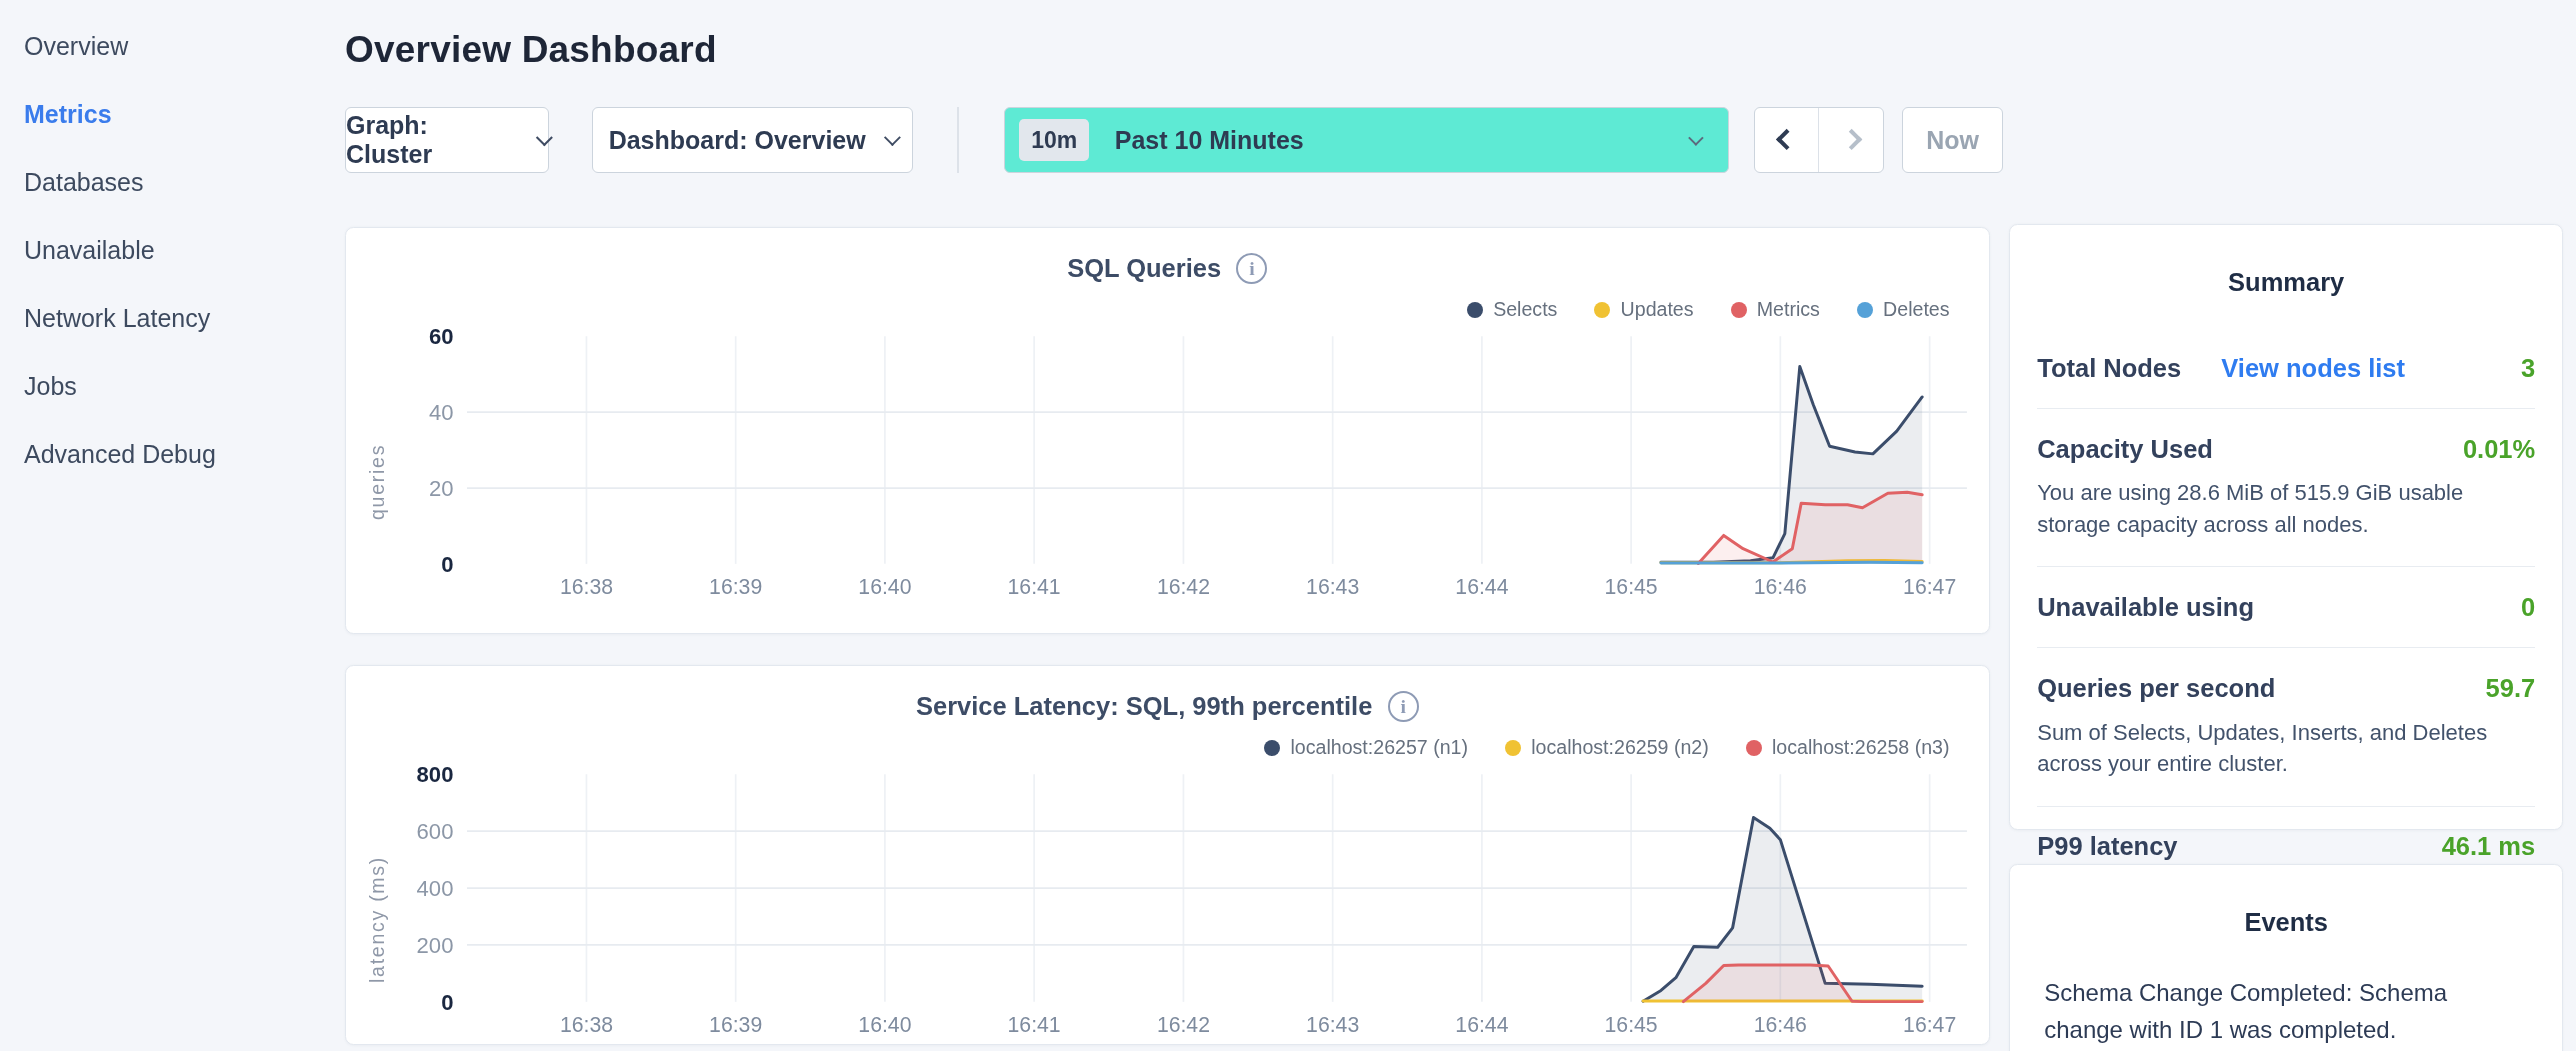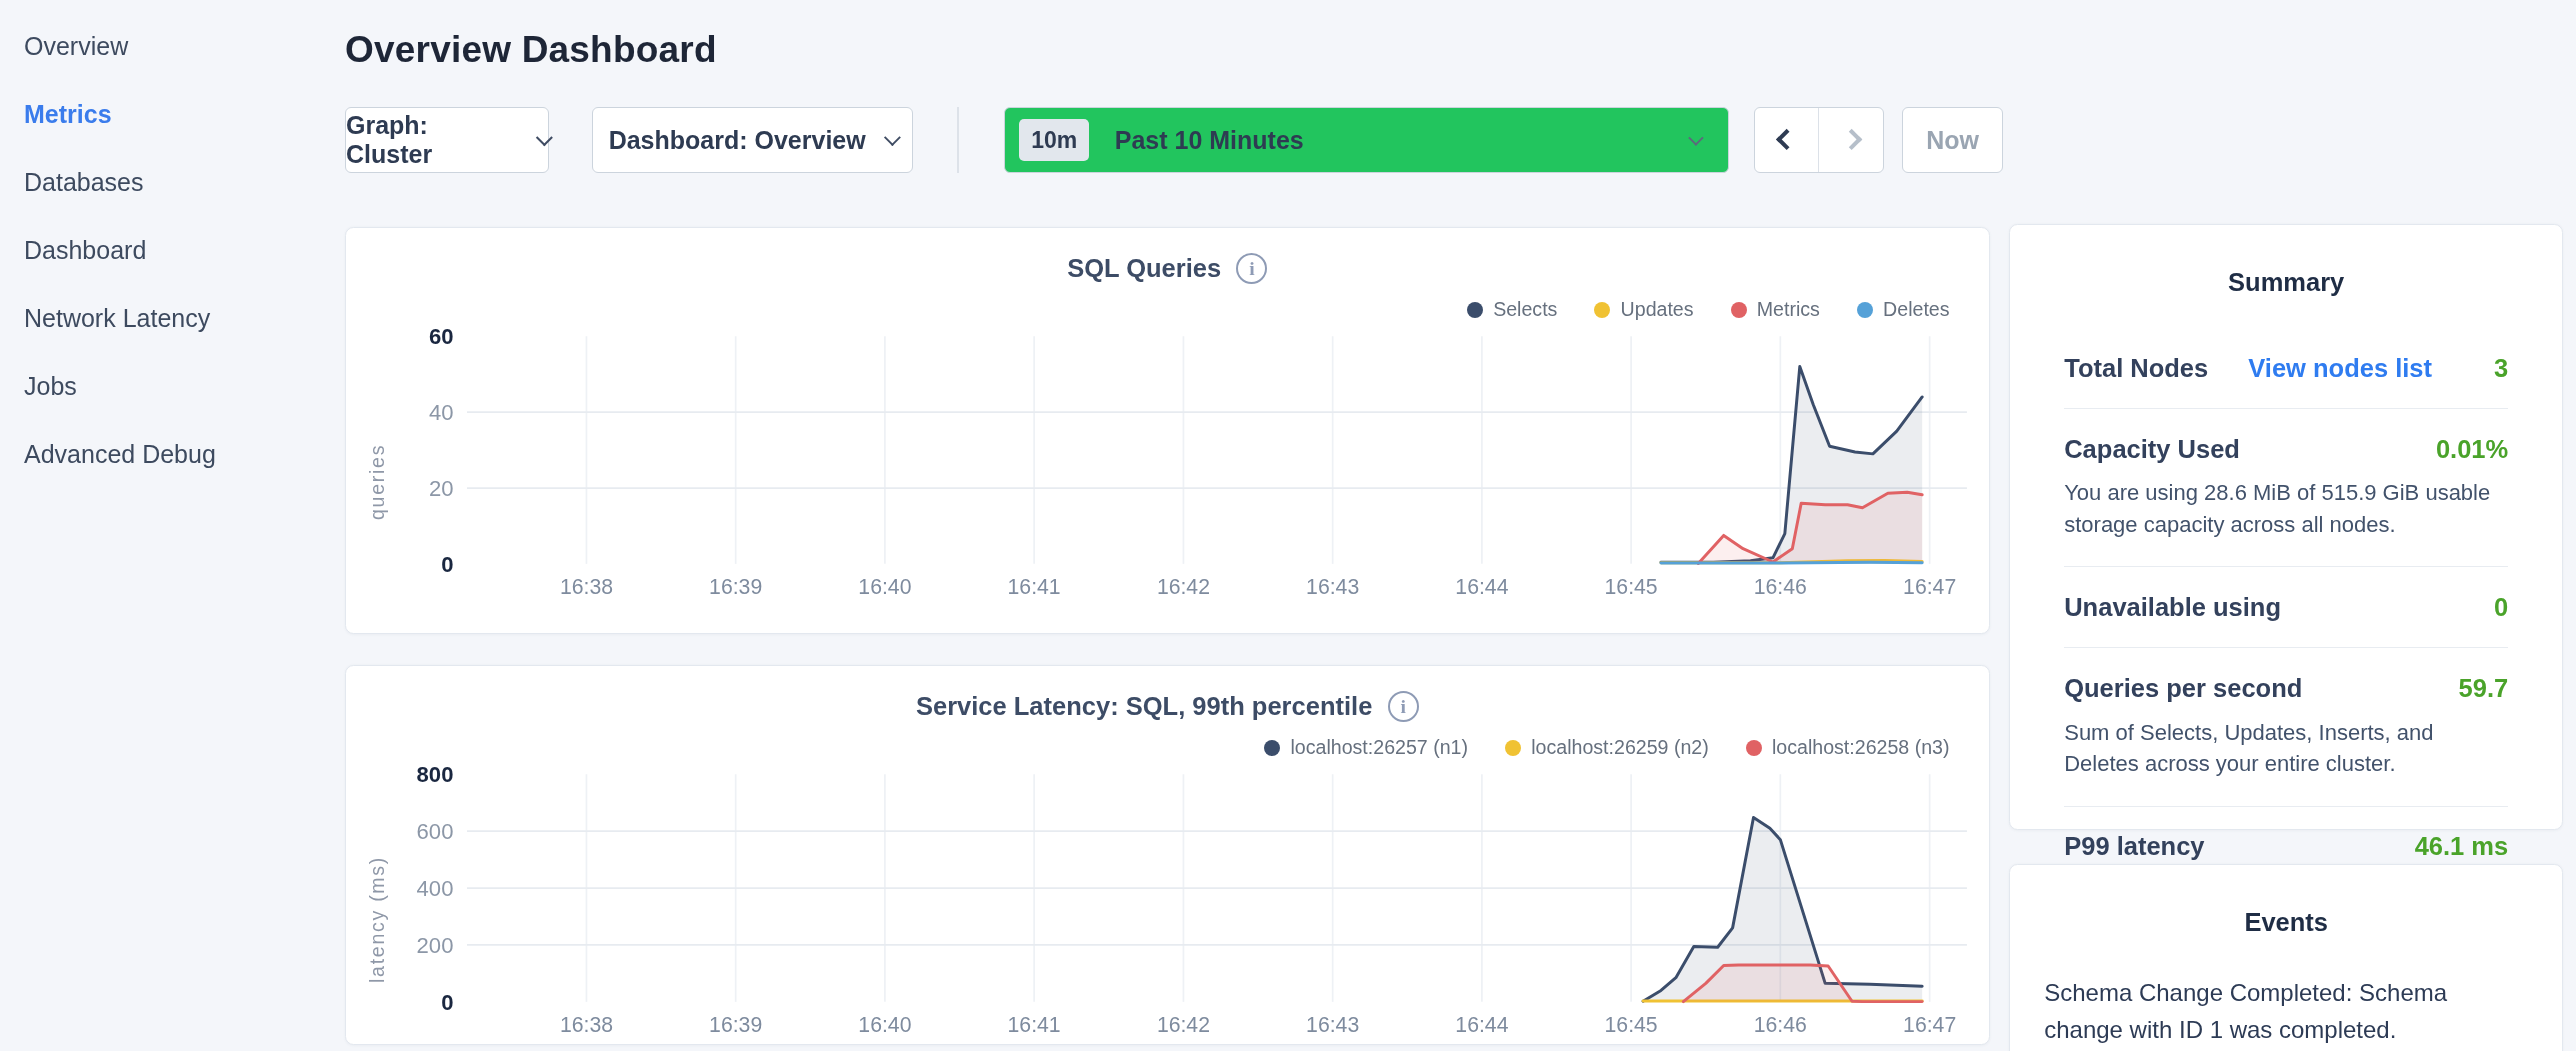--- a/index.html
+++ b/index.html
@@ -29,21 +29,21 @@
     font-size:25px; font-weight:bold; color:#2e3b52; cursor:pointer;
   }
   .dd-graph { width:204px; margin-right:43px; }
   .dd-dashboard { width:321px; }
   .chev {
     width:12px; height:12px; border-right:2.6px solid #3f4c63; border-bottom:2.6px solid #3f4c63;
     transform:rotate(45deg) translateY(-3.4px); display:inline-block;
   }
   .vdivider { width:1.7px; height:66px; background:#dde2e9; margin:0 45px 0 44px; }
   .timebox {
-    background:#22c55e; border:0.9px solid #ccd4dd; border-radius:6px; height:66px; width:725px;
+    background:#5eead4; border:0.9px solid #ccd4dd; border-radius:6px; height:66px; width:725px;
     display:flex; align-items:center; padding:0 29px 0 14.5px; cursor:pointer;
   }
   .time-badge {
     background:#e2e7ed; color:#2e3b52; font-size:23px; font-weight:bold;
     border-radius:5.1px; padding:7.7px 12px;
   }
   .time-label { font-size:25px; font-weight:bold; color:#2e3b52; margin-left:25.5px; }
   .timebox .chev { margin-left:auto; border-color:#5d6a7d; border-width:2.6px; width:11px; height:11px; }
   .arrow-group {
     display:flex; background:#fff; border:0.9px solid #ccd4dd; border-radius:6px;
@@ -81,42 +81,42 @@
   .legend-item .dot { width:16px; height:16px; border-radius:50%; display:inline-block; }
   .chart-body { display:flex; margin-top:3.4px; }
   .y-title {
     width:34px; display:flex; align-items:center; justify-content:center;
     writing-mode:vertical-rl; transform:rotate(180deg);
     font-size:19.6px; color:#8f98a8; letter-spacing:1.7px; padding-bottom:34px;
   }
   .plot-svg { width:1584px; height:281px; }
   
   .right-col { width:554px; flex-shrink:0; display:flex; flex-direction:column; gap:34px; margin-top:-2.6px; }
-  .summary-card { height:606px; padding:24px 54px; }
+  .summary-card { height:606px; padding:24px 27px; }
   .panel-title { text-align:center; font-size:25.5px; font-weight:bold; color:#1f2d45; margin-top:18.7px; }
   .summary-rows { margin-top:31px; }
   .srow { padding:25.5px 0; }
   .srow + .srow { border-top:1.7px solid #e8ecf1; }
   .srow-top { display:flex; align-items:baseline; }
   .srow-label { font-size:25.5px; font-weight:bold; color:#33415c; }
   .srow-link { font-size:25.5px; font-weight:bold; color:#2f7cf0; margin-left:40px; text-decoration:none; cursor:pointer; }
   .srow-value { margin-left:auto; font-size:25.5px; font-weight:bold; color:#4aa32a; }
   .srow-desc { margin-top:13.6px; font-size:22px; line-height:1.45; color:#42526b; }
   .events-card { height:442px; padding:24px 34px; }
   .event-item { margin-top:37px; }
   .event-msg { font-size:24px; line-height:1.55; color:#2d3b55; }
 </style>
 </head>
 <body>
 
 <nav class="sidebar">
   <div class="side-item">Overview</div>
   <div class="side-item active">Metrics</div>
   <div class="side-item">Databases</div>
-  <div class="side-item">Dashboard</div>
+  <div class="side-item">Unavailable</div>
   <div class="side-item">Network Latency</div>
   <div class="side-item">Jobs</div>
   <div class="side-item">Advanced Debug</div>
 </nav>
 
 <main class="main">
   <h1 class="page-title">Overview Dashboard</h1>
 
   <div class="toolbar">
     <div class="dropdown dd-graph">

